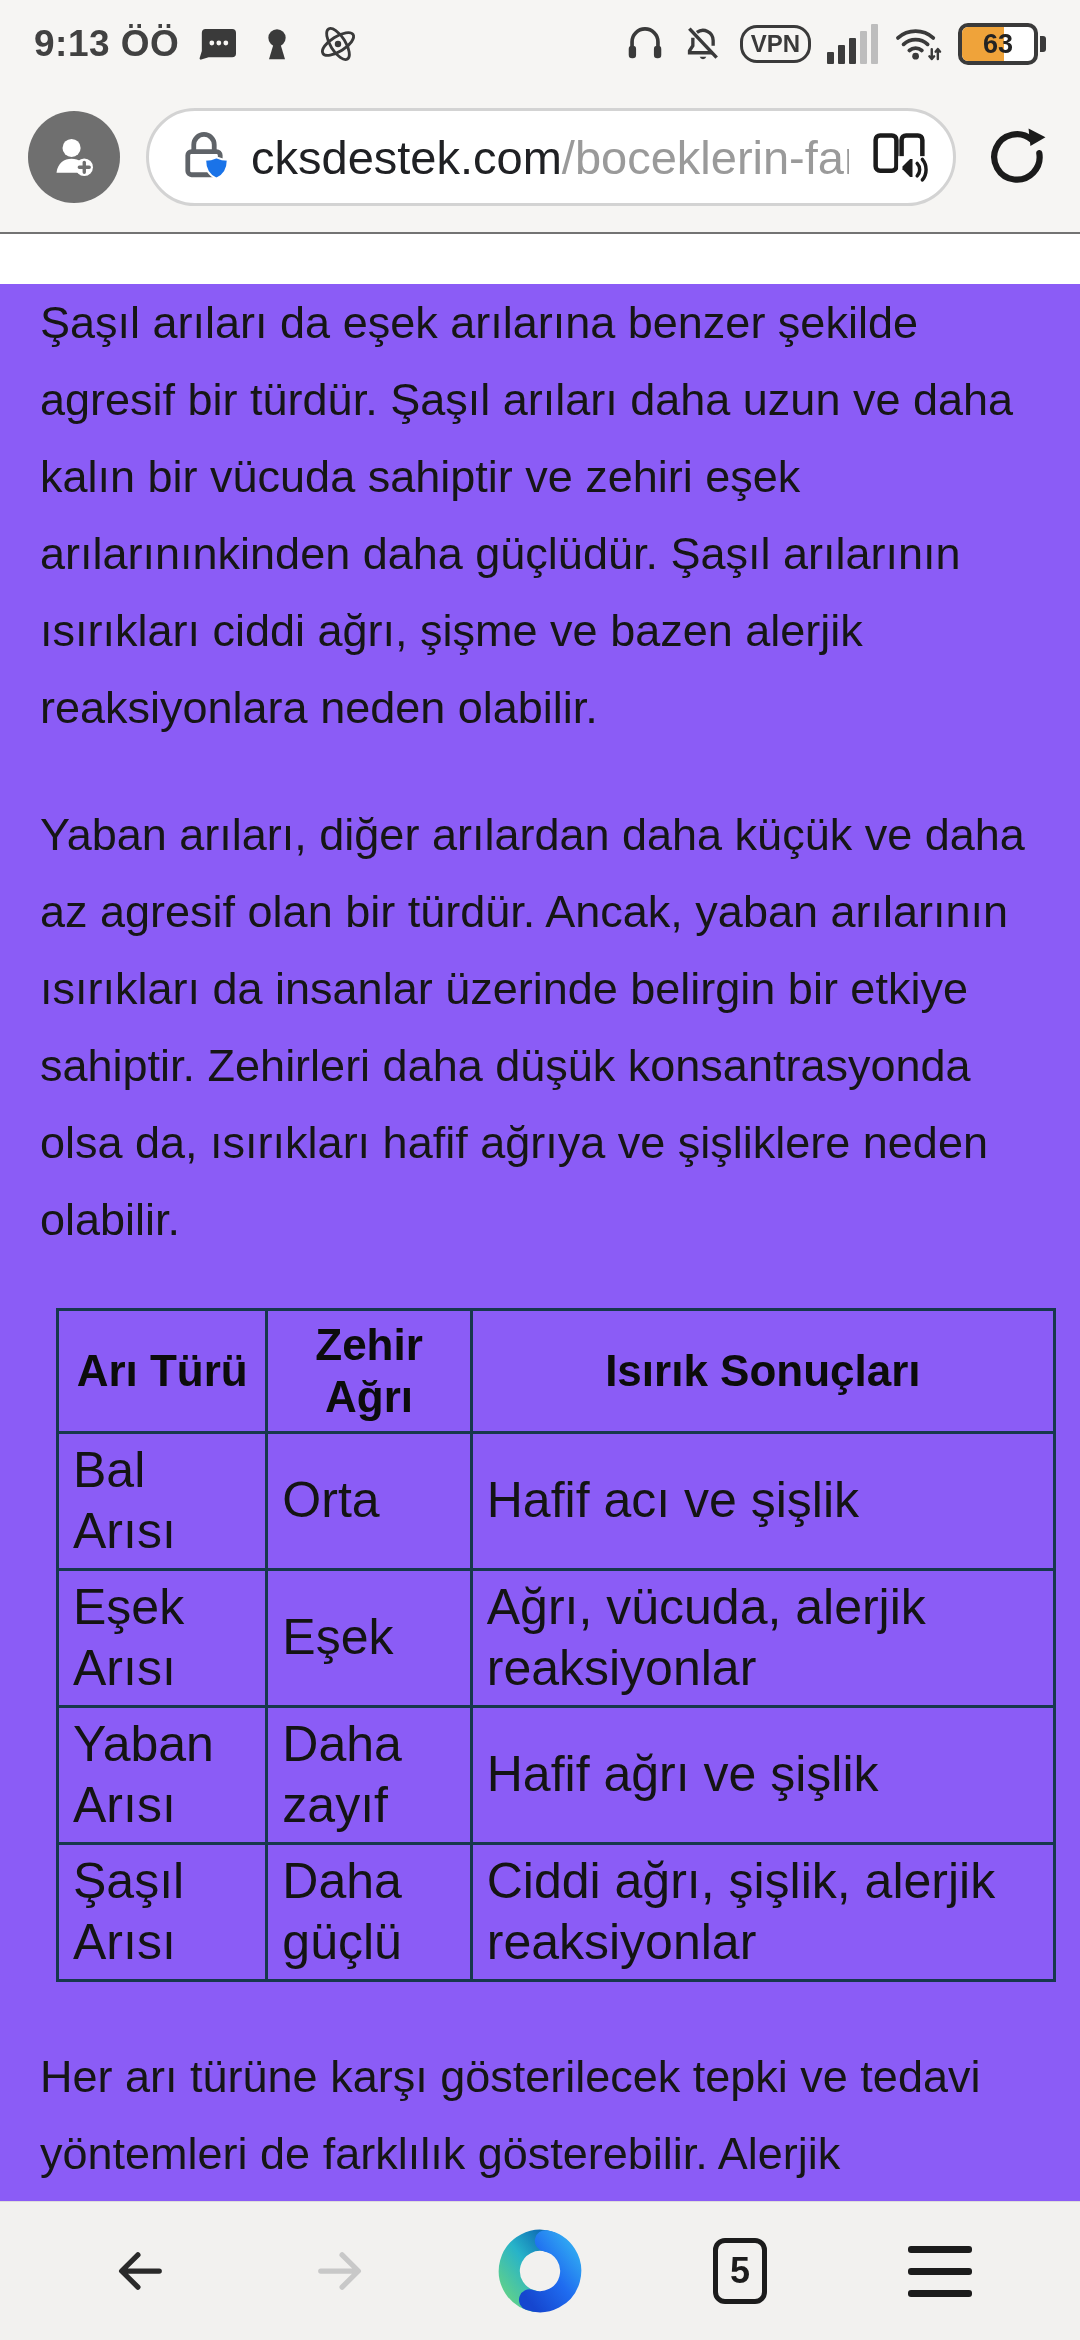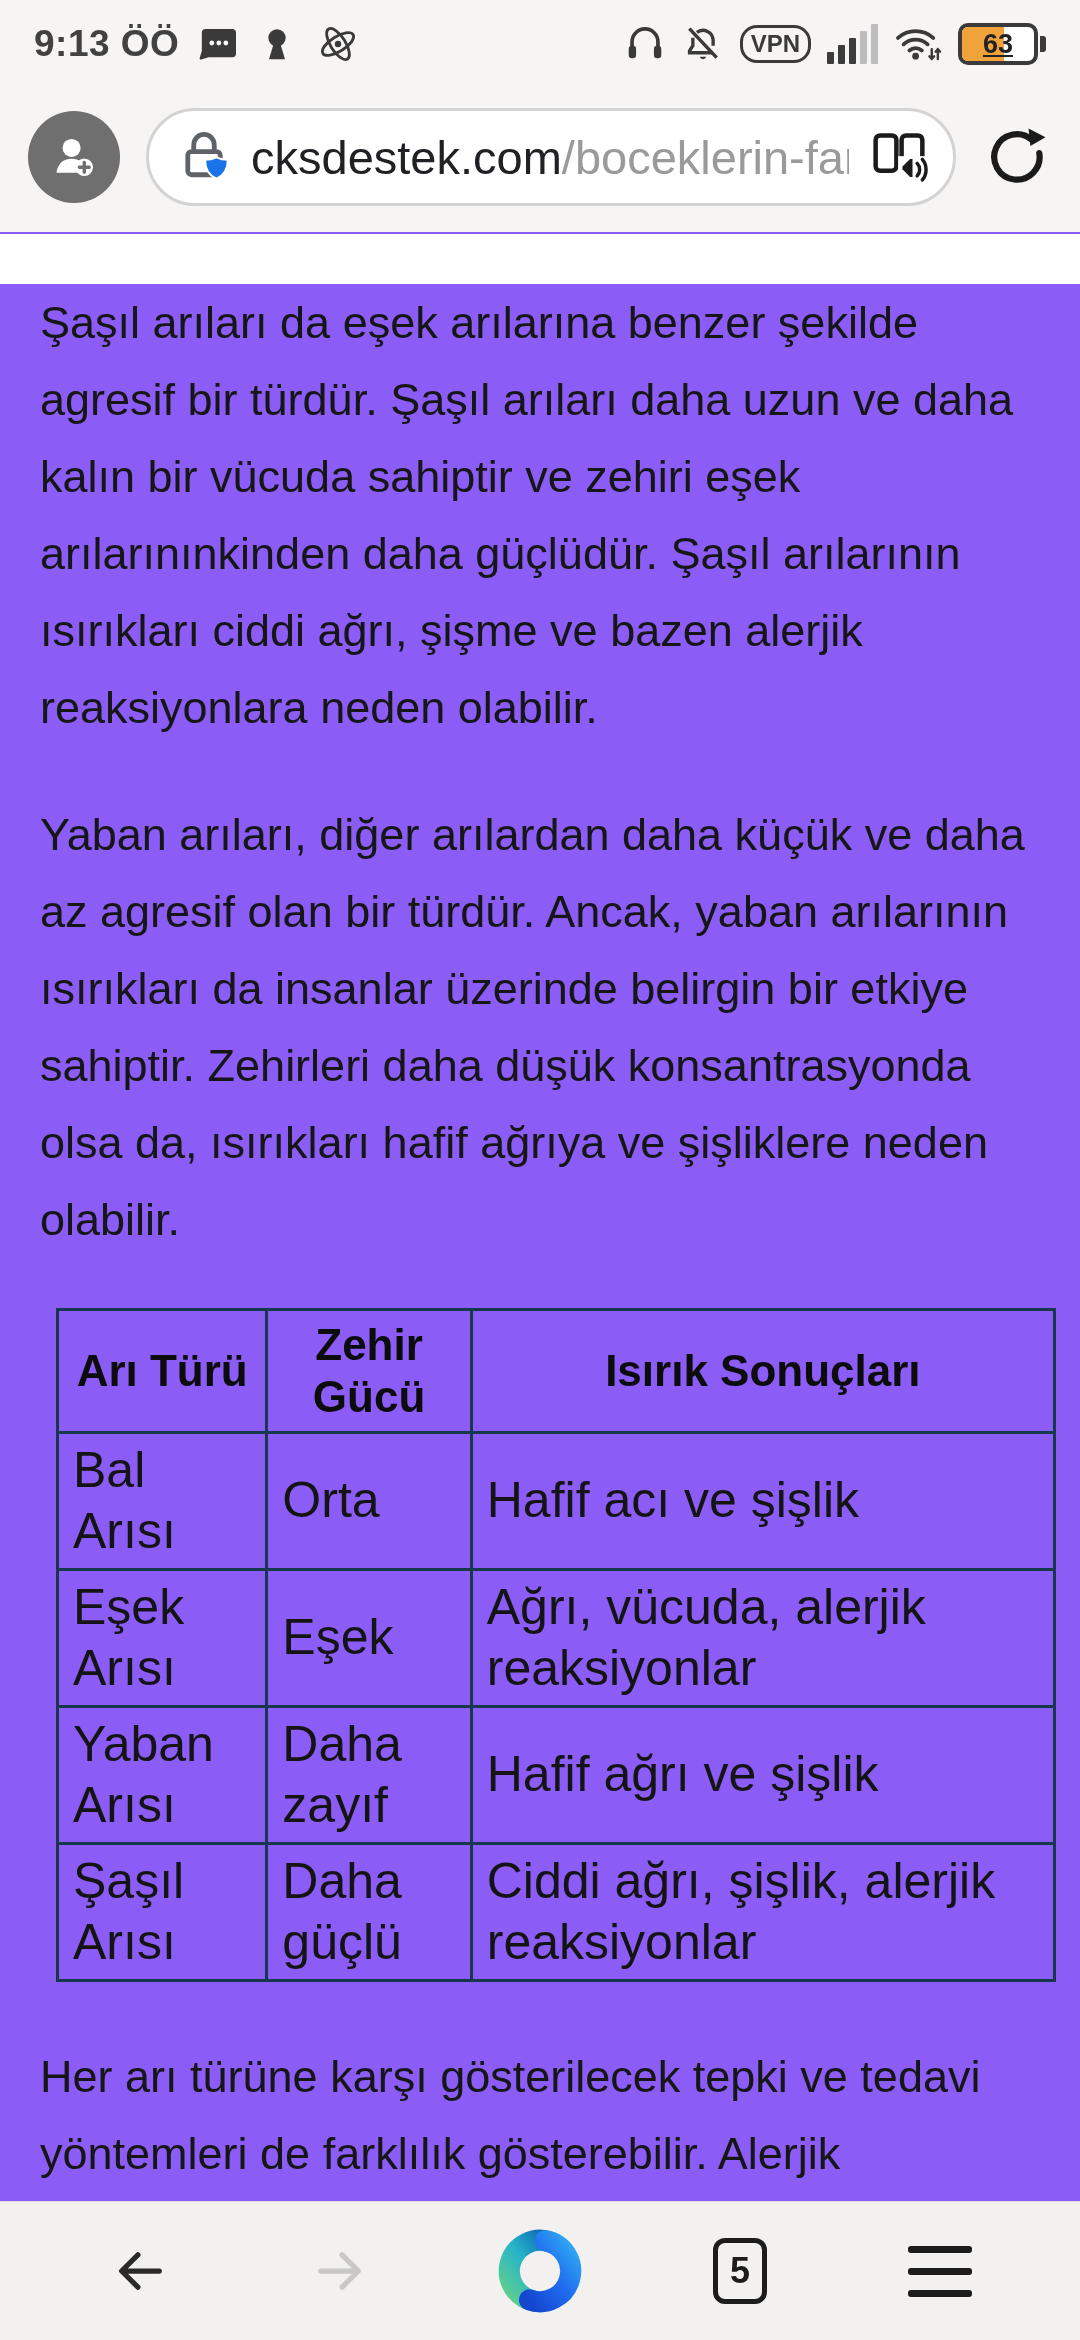--- a/index.html
+++ b/index.html
@@ -3,21 +3,21 @@
 <meta charset="utf-8">
 <style>
   html,body{margin:0;padding:0;background:#444;}
   .screen{
     position:relative;width:1080px;height:2340px;margin:0 auto;
     background:#ffffff;overflow:hidden;
     font-family:"Liberation Sans","DejaVu Sans",sans-serif;
     color:#161616;
   }
   
-  .chrome-top{background:#f6f5f3;border-bottom:2px solid #8b5cf6;}
+  .chrome-top{background:#f6f5f3;border-bottom:2px solid #737373;}
   .status-bar{
     height:82px;display:flex;align-items:center;justify-content:space-between;
     padding:6px 34px 0 34px;box-sizing:border-box;color:#3a3a3a;
   }
   .sb-group{display:flex;align-items:center;gap:19px;}
   .sb-time{font-size:37px;font-weight:700;color:#414141;letter-spacing:.5px;}
   .sb-icon{display:block;}
   .vpn-badge{
     border:3px solid #3a3a3a;border-radius:17px;font-size:24px;font-weight:700;
     padding:4px 8px;line-height:1;color:#3a3a3a;
@@ -30,21 +30,21 @@
   .signal i:nth-child(4){height:33px;background:#bdbdbd;}
   .signal i:nth-child(5){height:40px;background:#bdbdbd;}
   .battery{display:flex;align-items:center;}
   .battery-body{
     position:relative;width:80px;height:42px;border:4px solid #3a3a3a;border-radius:10px;
     background:#ffffff;box-sizing:border-box;overflow:hidden;
   }
   .battery-fill{position:absolute;left:0;top:0;bottom:0;width:58%;background:#efa33a;}
   .battery-num{
     position:absolute;inset:0;display:flex;align-items:center;justify-content:center;
-    font-size:27px;font-weight:700;color:#232323;text-decoration:underline;
+    font-size:27px;font-weight:700;color:#232323;
   }
   .battery-nub{width:6px;height:16px;background:#3a3a3a;border-radius:0 3px 3px 0;margin-left:2px;}
   
   .url-row{
     height:150px;display:flex;align-items:center;gap:26px;
     padding:0 28px;box-sizing:border-box;
   }
   .avatar-btn{
     width:92px;height:92px;border-radius:50%;background:#6f6f6f;flex:0 0 auto;
     display:flex;align-items:center;justify-content:center;
@@ -210,21 +210,21 @@
 
     <table class="bee-table">
       <colgroup>
           <col class="col-type">
           <col class="col-venom">
           <col class="col-result">
         </colgroup>
       <thead>
         <tr>
           <th>Arı Türü</th>
-          <th>Zehir Gücü</th>
+          <th>Zehir Ağrı</th>
           <th>Isırık Sonuçları</th>
         </tr>
       </thead>
       <tbody>
         <tr>
           <td>Bal Arısı</td>
           <td>Orta</td>
           <td>Hafif acı ve şişlik</td>
         </tr>
         <tr>

